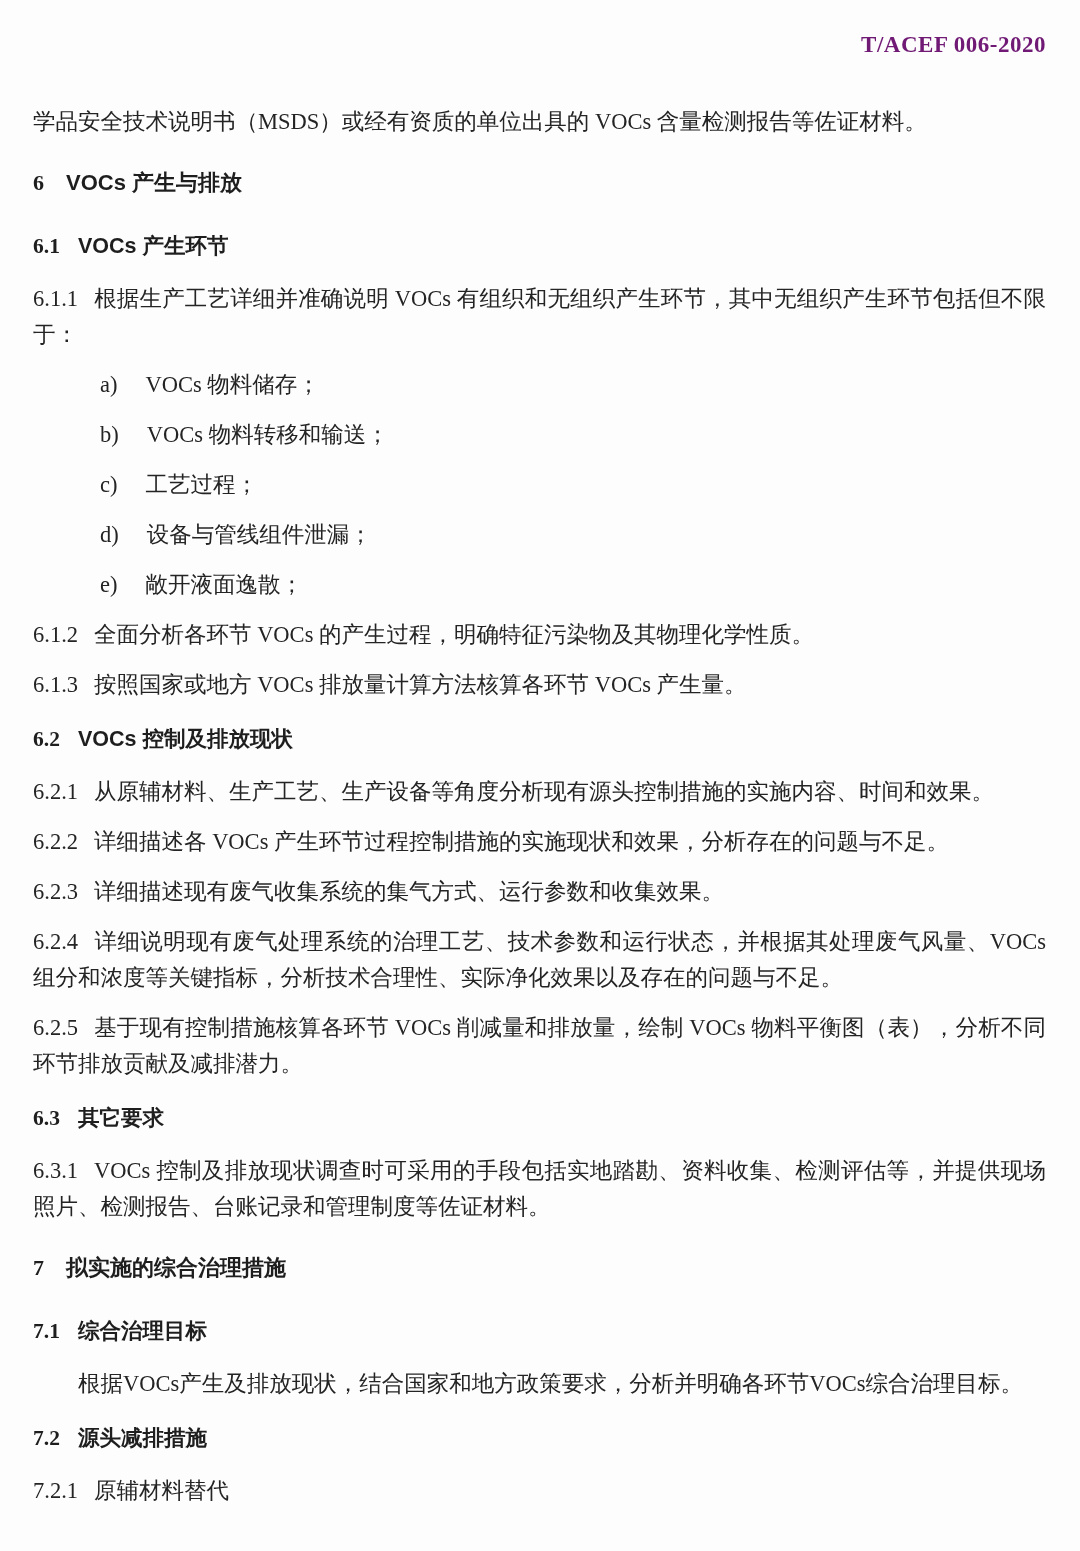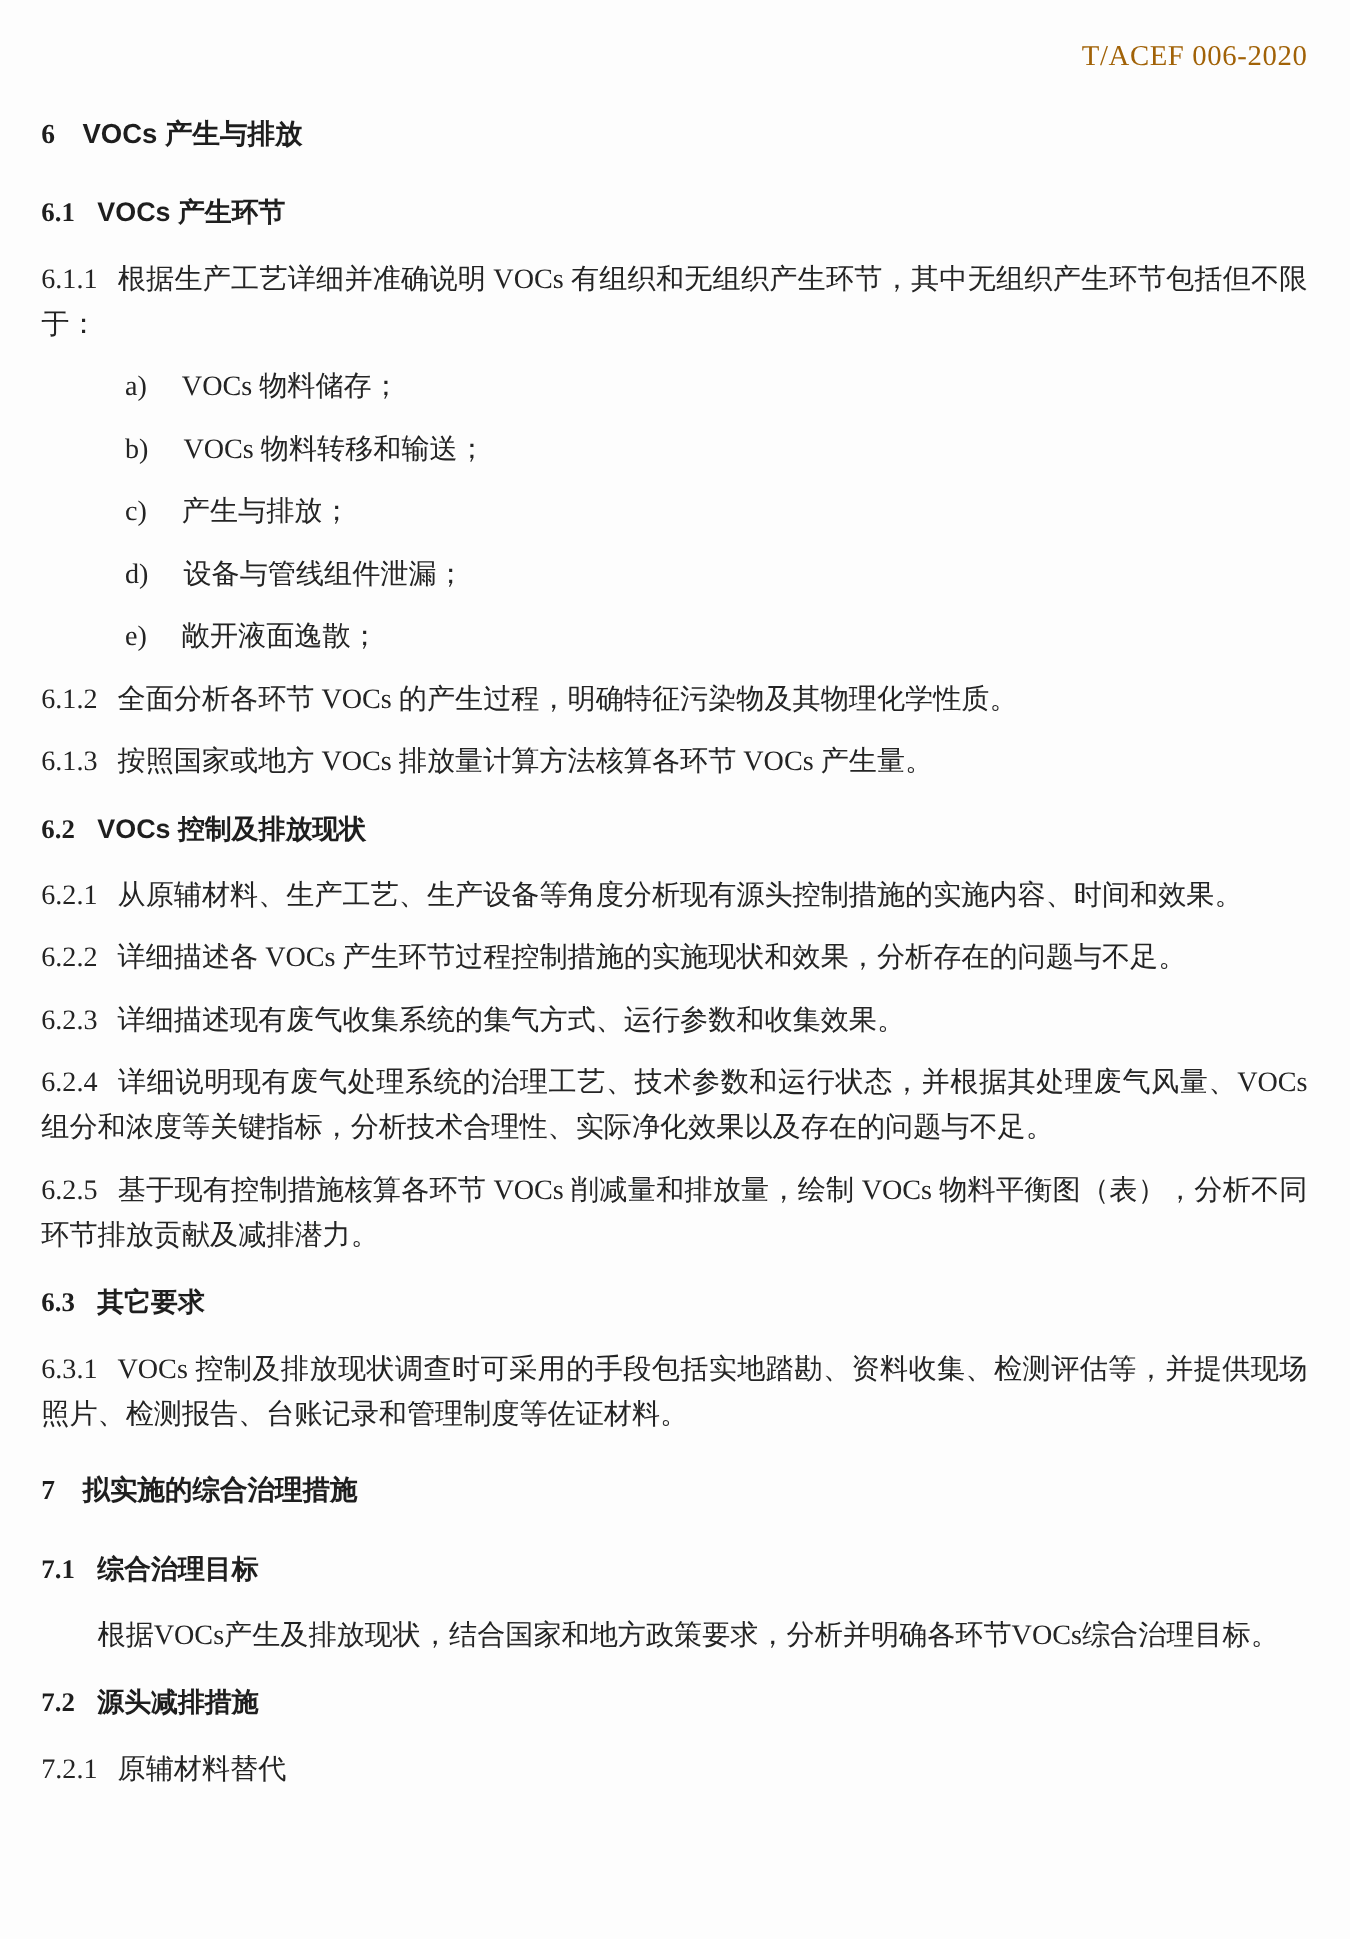--- a/index.html
+++ b/index.html
@@ -13,26 +13,26 @@
     font-family: "Liberation Serif", "DejaVu Serif", serif;
   }
   .page {
     width: 1080px;
     height: 1551px;
     padding: 32px 34px 0 33px;
   }
   .header-row {
     text-align: right;
     font-family: "Liberation Serif", "DejaVu Serif", serif;
-    font-weight: normal;
+    font-weight: bold;
     font-size: 23px;
     line-height: 26px;
     letter-spacing: 0.5px;
-    margin-bottom: 34px;
-    color: #a16207;
+    margin-bottom: 46px;
+    color: #701a75;
   }
   
   .body, .para, .list, .body-indent {
     font-size: 22.5px;
     line-height: 36px;
     text-align: justify;
     margin-bottom: 14px;
     color: #242424;
   }
   .body-indent { text-indent: 45px; }
@@ -68,32 +68,33 @@
   .num:empty { display: none; }
 </style>
 </head>
 <body>
 
 <div class="page">
   <div class="header-row">
     <span>T/ACEF 006-2020</span>
   </div>
   <div id="doc-body">
+  <p class="body"><span class="txt">学品安全技术说明书（MSDS）或经有资质的单位出具的 VOCs 含量检测报告等佐证材料。</span></p>
 
   <p class="h1"><span class="num">6</span><span class="txt">VOCs 产生与排放</span></p>
 
   <p class="h2"><span class="num">6.1</span><span class="txt">VOCs 产生环节</span></p>
 
   <p class="para"><span class="num">6.1.1</span><span class="txt">根据生产工艺详细并准确说明 VOCs 有组织和无组织产生环节，其中无组织产生环节包括但不限于：</span></p>
 
   <p class="list"><span class="num">a)</span><span class="txt">VOCs 物料储存；</span></p>
 
   <p class="list"><span class="num">b)</span><span class="txt">VOCs 物料转移和输送；</span></p>
 
-  <p class="list"><span class="num">c)</span><span class="txt">产生与排放；</span></p>
+  <p class="list"><span class="num">c)</span><span class="txt">工艺过程；</span></p>
 
   <p class="list"><span class="num">d)</span><span class="txt">设备与管线组件泄漏；</span></p>
 
   <p class="list"><span class="num">e)</span><span class="txt">敞开液面逸散；</span></p>
 
   <p class="para"><span class="num">6.1.2</span><span class="txt">全面分析各环节 VOCs 的产生过程，明确特征污染物及其物理化学性质。</span></p>
 
   <p class="para"><span class="num">6.1.3</span><span class="txt">按照国家或地方 VOCs 排放量计算方法核算各环节 VOCs 产生量。</span></p>
 
   <p class="h2"><span class="num">6.2</span><span class="txt">VOCs 控制及排放现状</span></p>

